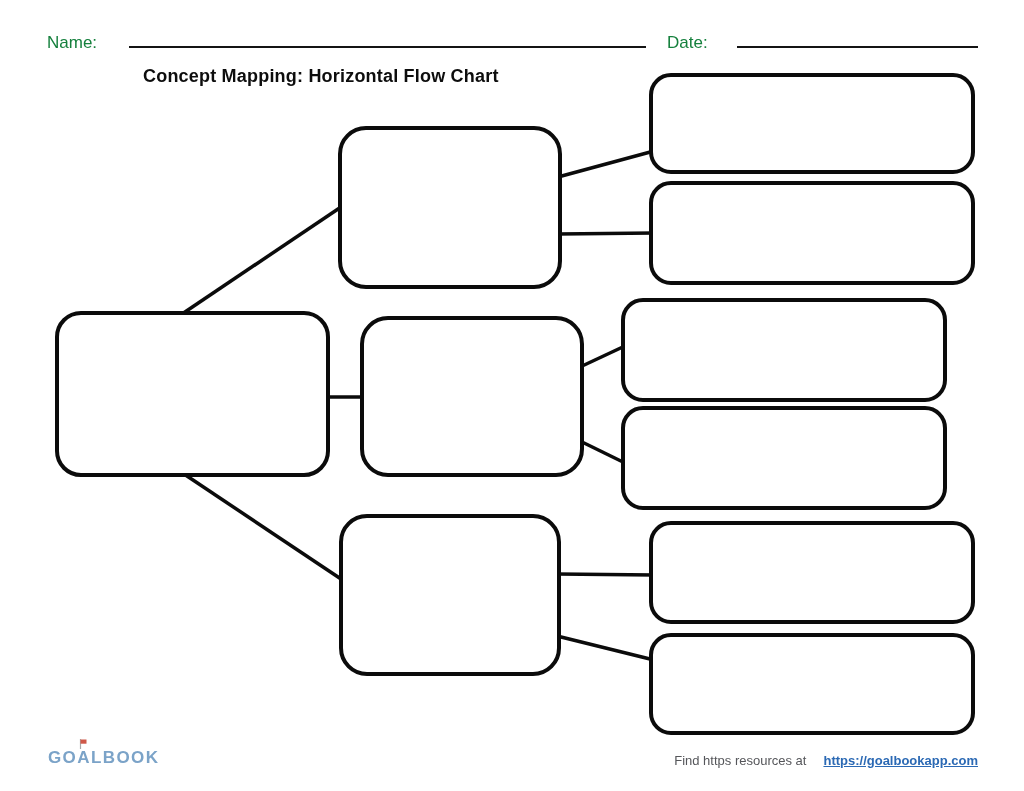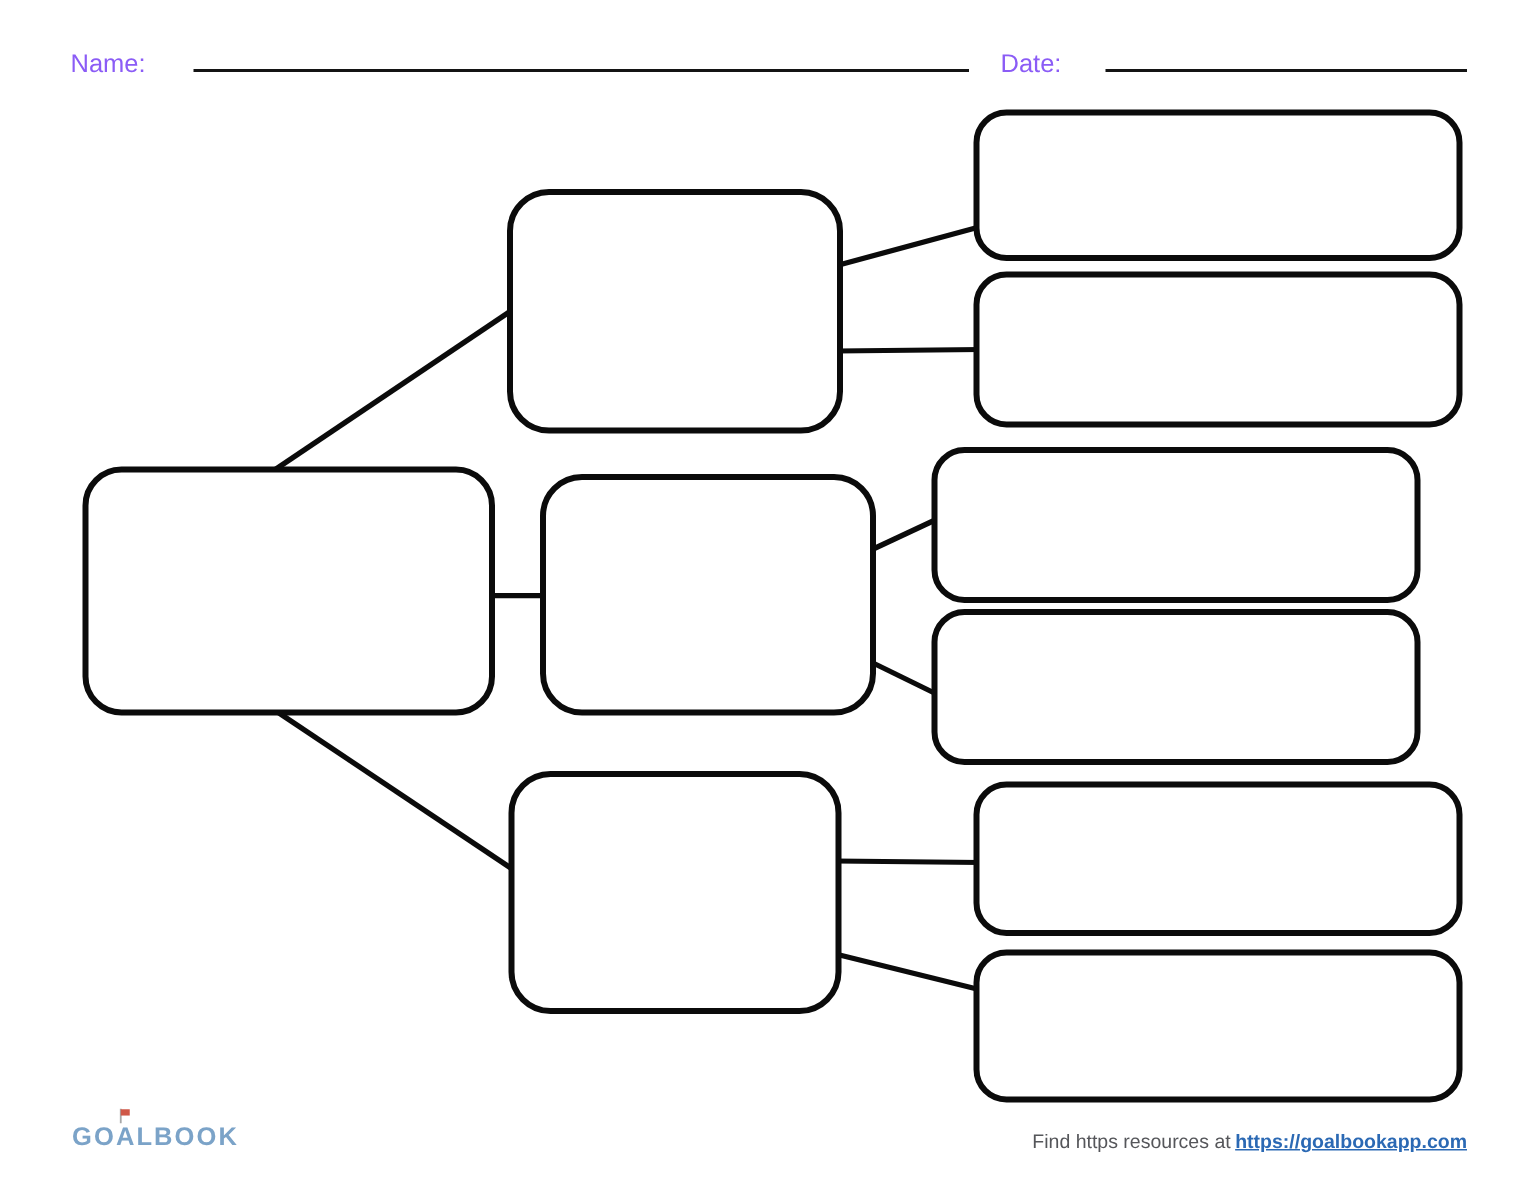--- a/index.html
+++ b/index.html
@@ -9,21 +9,21 @@
     width: 1024px;
     height: 791px;
     background: #ffffff;
     font-family: "Liberation Sans", sans-serif;
     overflow: hidden;
   }
   
   .hdr-label {
     position: absolute;
     font-size: 17px;
-    color: #8b5cf6;
+    color: #15803d;
     top: 33px;
   }
   .name-label { left: 47px; }
   .date-label { left: 667px; }
   .writein-line {
     position: absolute;
     top: 33px;
     height: 15px;
     border-bottom: 2px solid #141414;
   }
@@ -71,34 +71,35 @@
     right: 46px;
     top: 753px;
     font-size: 13px;
     color: #55565a;
     white-space: nowrap;
   }
   .resources a {
     color: #2b69b4;
     font-weight: bold;
     text-decoration: underline;
-    margin-left: 3px;
+    margin-left: 17px;
   }
 </style>
 </head>
 <body>
 
 <div class="page">
 
   <span class="hdr-label name-label">Name:</span>
   <div class="writein-line name-line"></div>
 
   <span class="hdr-label date-label">Date:</span>
   <div class="writein-line date-line"></div>
 
+  <h1 class="title">Concept Mapping: Horizontal Flow Chart</h1>
 
   <svg id="diagram" viewBox="0 0 1024 791" xmlns="http://www.w3.org/2000/svg">
       <line x1="182" y1="314" x2="344" y2="205" stroke="#0b0b0b" stroke-width="3.5"></line>
       <line x1="326" y1="397" x2="366" y2="397" stroke="#0b0b0b" stroke-width="3.5"></line>
       <line x1="184" y1="474" x2="344" y2="581" stroke="#0b0b0b" stroke-width="3.5"></line>
       <line x1="558" y1="177" x2="654" y2="151" stroke="#0b0b0b" stroke-width="3.5"></line>
       <line x1="558" y1="234" x2="654" y2="233" stroke="#0b0b0b" stroke-width="3.5"></line>
       <line x1="580" y1="367" x2="627" y2="345" stroke="#0b0b0b" stroke-width="3.5"></line>
       <line x1="580" y1="441" x2="627" y2="464" stroke="#0b0b0b" stroke-width="3.5"></line>
       <line x1="557" y1="574" x2="654" y2="575" stroke="#0b0b0b" stroke-width="3.5"></line>

